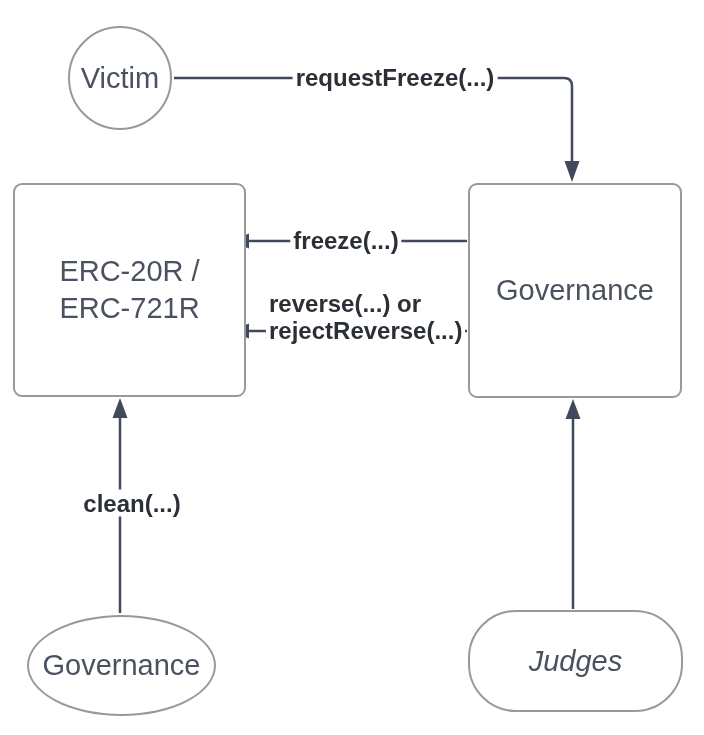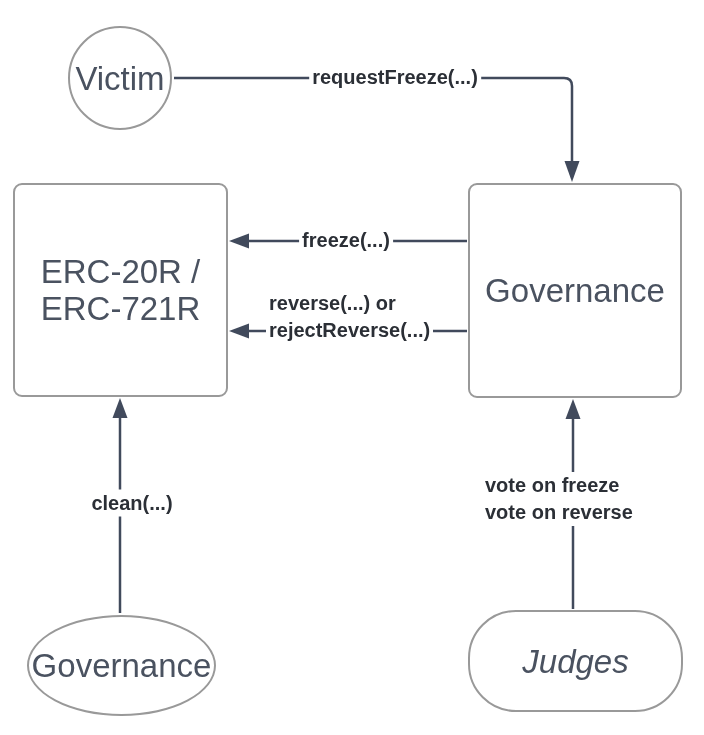--- a/index.html
+++ b/index.html
@@ -22,33 +22,33 @@
   .edge-head{fill:var(--arrow);stroke:none;}
 
   .node{
     position:absolute;
     box-sizing:border-box;
     border:2px solid var(--shape-border);
     background:#fff;
     display:flex;flex-direction:column;
     align-items:center;justify-content:center;
     color:var(--node-text);
-    font-size:33px;line-height:37px;
+    font-size:29px;line-height:37px;
     text-align:center;
   }
   .node.circle{border-radius:50%;}
   .node.rounded{border-radius:9px;}
   .node.stadium{border-radius:48px;font-style:italic;}
 
   .edge-label{
     position:absolute;
     background:var(--background);
     color:var(--edge-label-text);
     font-weight:bold;
-    font-size:20px;line-height:27px;
+    font-size:24px;line-height:27px;
     white-space:nowrap;
     padding:0 3px;
   }
   .edge-label.center{transform:translate(-50%,-50%);text-align:center;}
   .edge-label.block{text-align:left;}
 </style>
 </head>
 <body>
 
 <div class="canvas">
@@ -73,21 +73,21 @@
     <g>
       <path class="edge-line" d="M573,609 V418"></path>
       <path class="edge-head" d="M573,399 L565.5,419 L580.5,419 Z"></path>
     </g>
   </svg>
 
   <div class="node circle" style="left:68px;top:26px;width:104px;height:104px;">
     <span>Victim</span>
   </div>
 
-  <div class="node rounded" style="left:13px;top:183px;width:215px;height:214px;">
+  <div class="node rounded" style="left:13px;top:183px;width:233px;height:214px;">
     <span>ERC-20R /</span>
     <span>ERC-721R</span>
   </div>
 
   <div class="node rounded" style="left:468px;top:183px;width:214px;height:215px;">
     <span>Governance</span>
   </div>
 
   <div class="node circle" style="left:27px;top:615px;width:189px;height:101px;">
     <span>Governance</span>
@@ -101,18 +101,14 @@
 
   <div class="edge-label center" style="left:346px;top:240px;">freeze(...)</div>
 
   <div class="edge-label block" style="left:266px;top:290px;">
     <div>reverse(...) or</div>
     <div>rejectReverse(...)</div>
   </div>
 
   <div class="edge-label center" style="left:132px;top:503px;">clean(...)</div>
 
-  <div class="edge-label block" style="left:482px;top:472px;">
-    <div>vote on freeze</div>
-    <div>vote on reverse</div>
-  </div>
 
 </div>
 
 </body></html>

